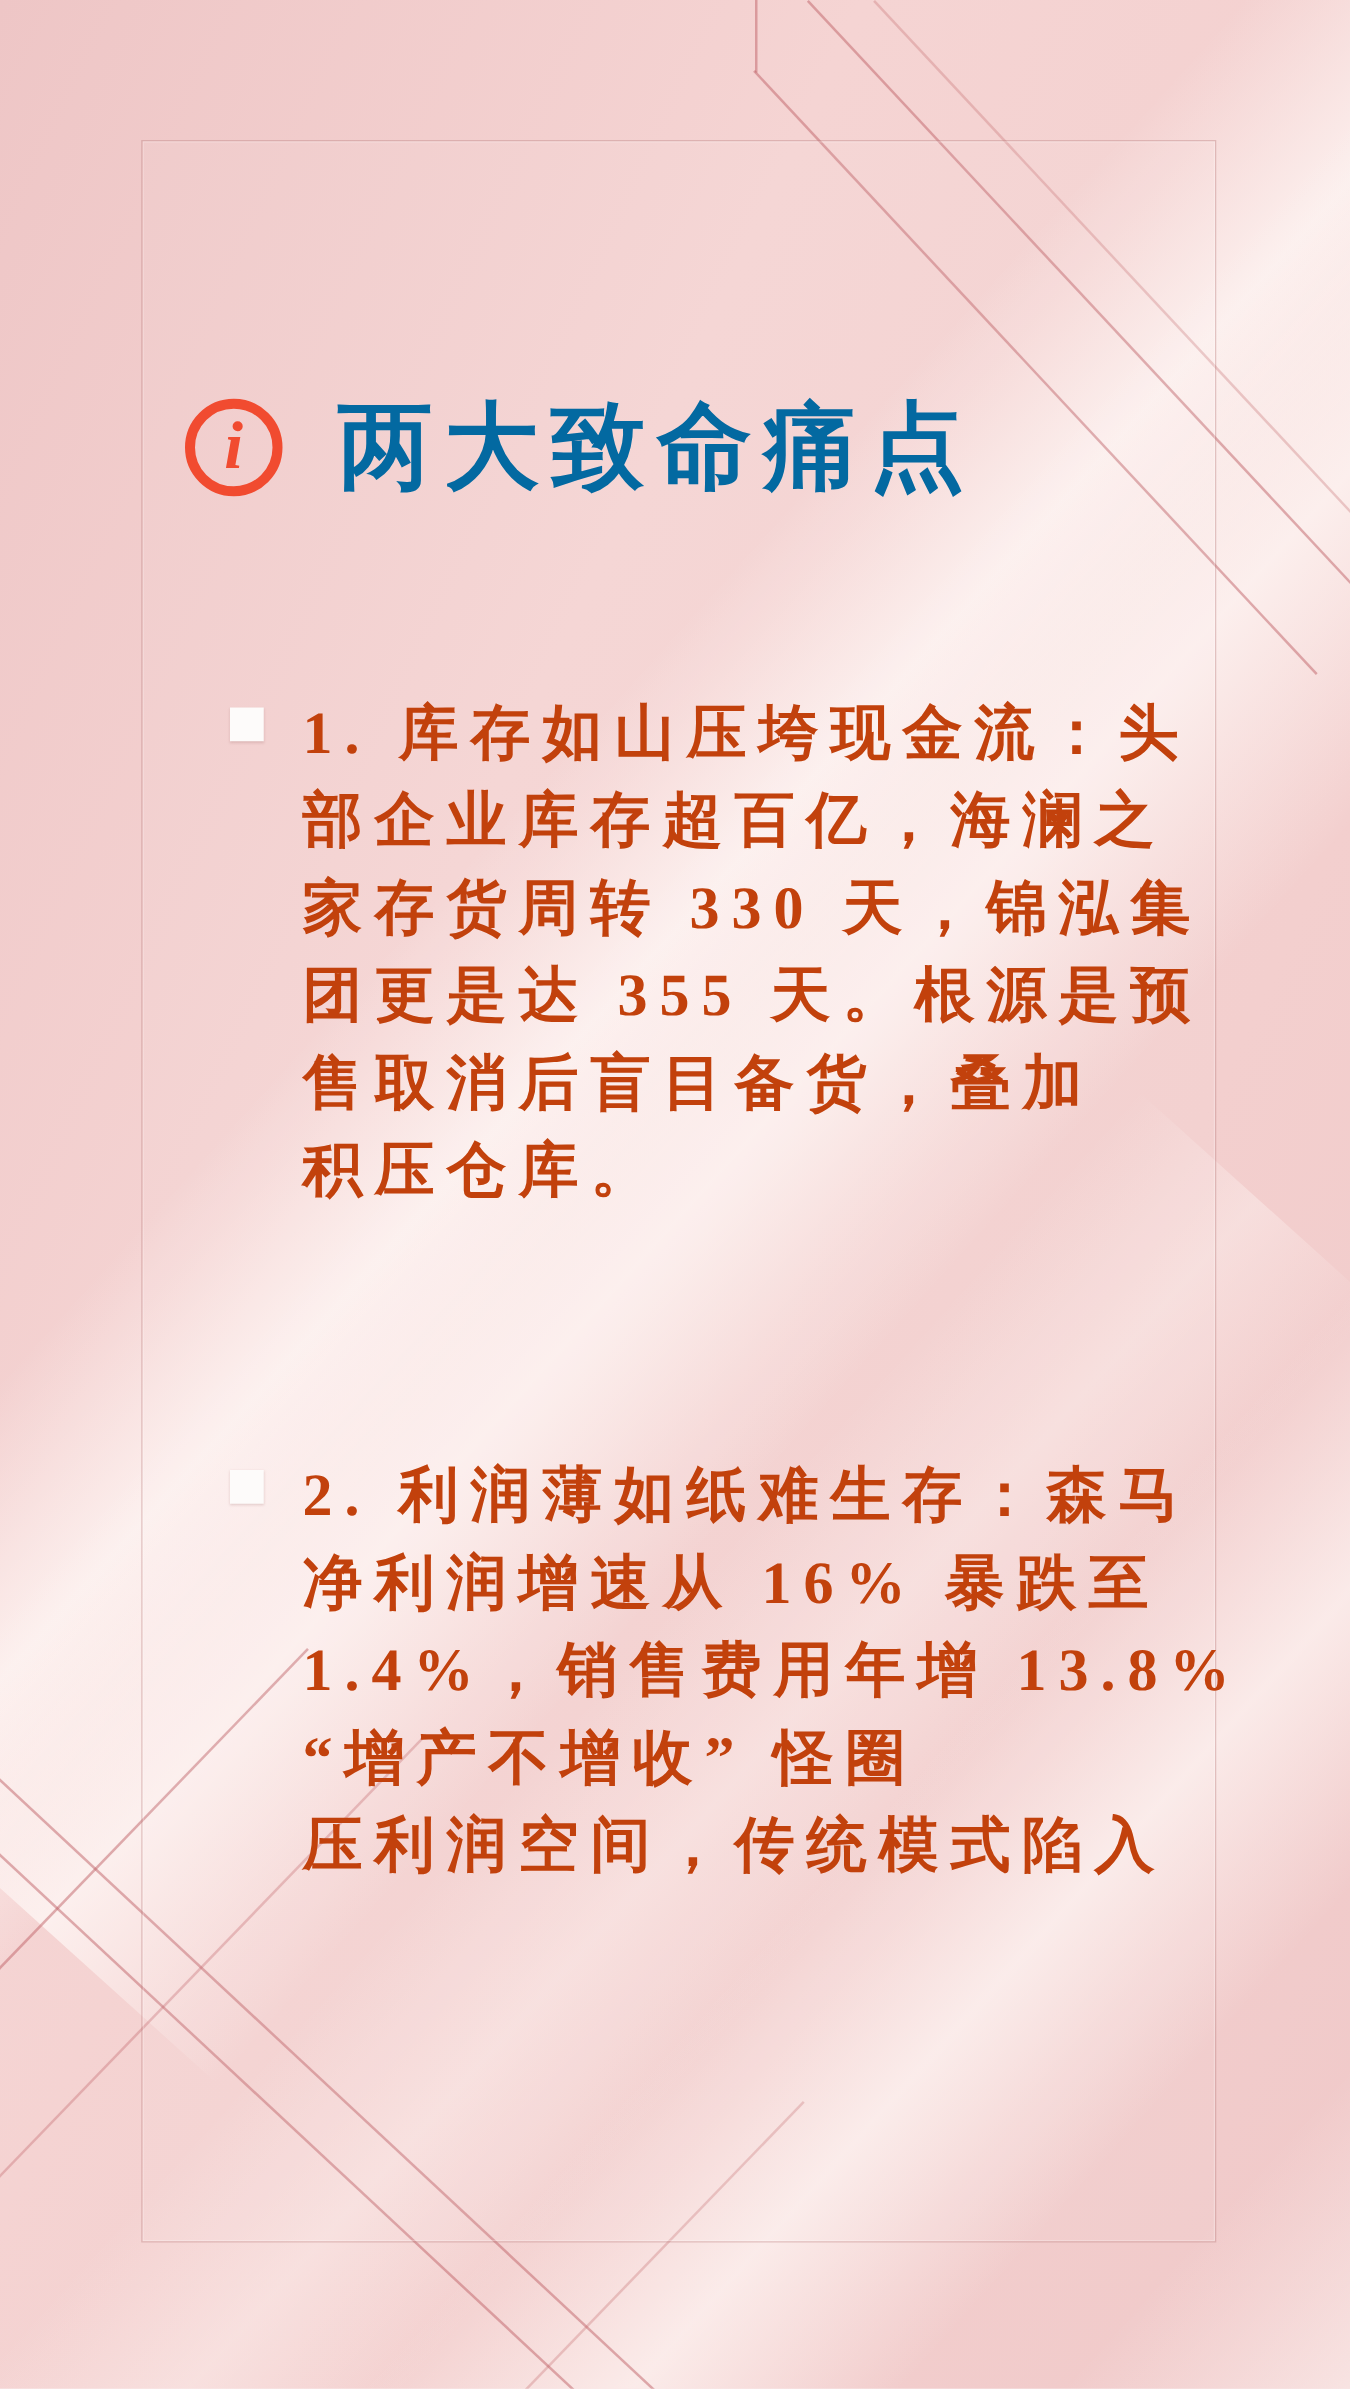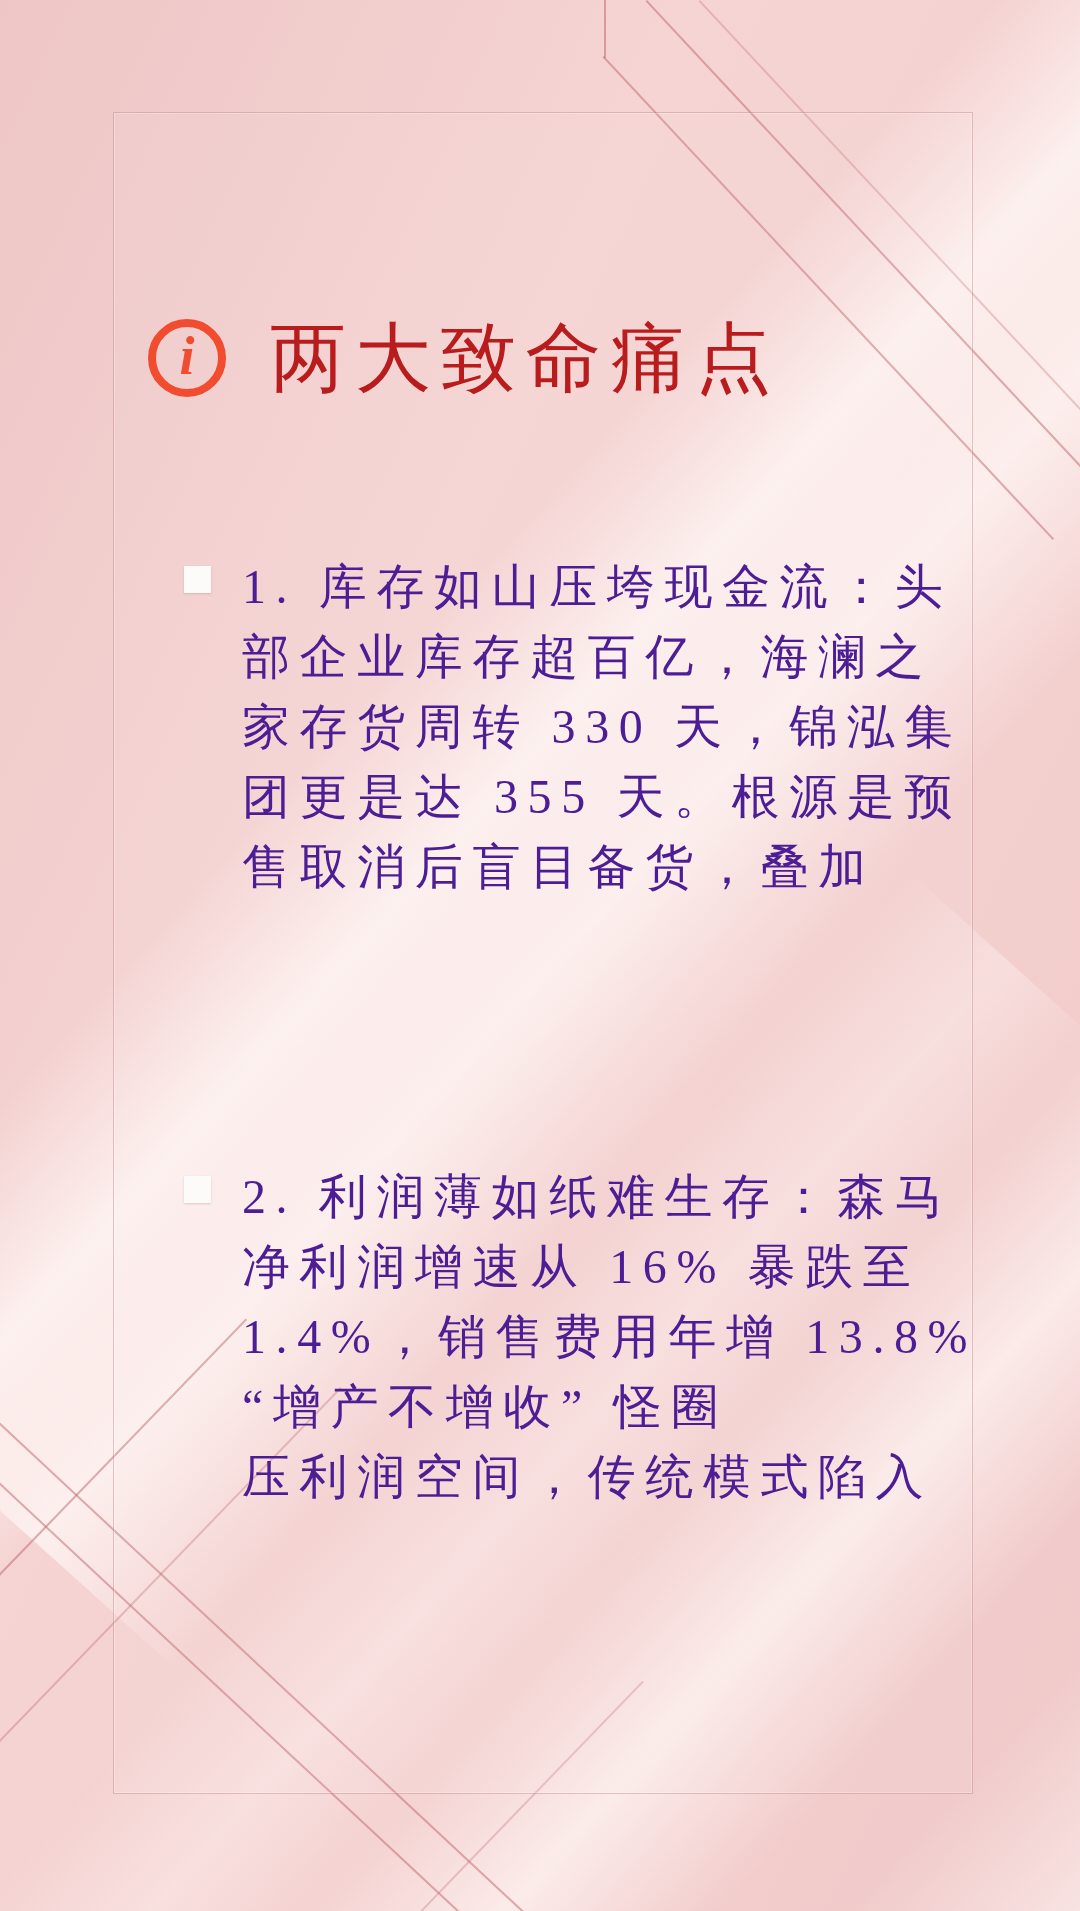--- a/index.html
+++ b/index.html
@@ -32,29 +32,29 @@
   .frame{position:absolute;left:113px;top:112px;width:858px;height:1680px;
     border:1.5px solid rgba(185,120,122,0.38);
     box-shadow:inset 0 0 0 1px rgba(255,255,255,0.25);
     background:rgba(255,255,255,0.05);}
 
   .header{position:absolute;left:148px;top:316px;height:84px;display:flex;align-items:center;}
   .info-circle{width:62px;height:62px;border:8px solid var(--accent);border-radius:50%;
     display:flex;align-items:center;justify-content:center;flex:0 0 auto;}
   .info-circle .glyph{font-family:"Liberation Serif",serif;font-style:italic;font-weight:bold;
     font-size:54px;line-height:1;color:var(--accent);transform:translateY(-2px);}
-  .title{margin:0 0 0 44px;font-size:76px;font-weight:normal;color:#b91c1c;
+  .title{margin:0 0 0 44px;font-size:76px;font-weight:bold;color:#0369a1;
     letter-spacing:0.12em;white-space:nowrap;line-height:84px;}
 
   .point{position:absolute;left:152px;width:830px;}
   #point1{top:552px;}
   #point2{top:1162px;}
   .bullet{position:absolute;left:32px;top:14px;width:27px;height:27px;background:#fdfbfa;
     box-shadow:0 1px 2px rgba(150,90,90,0.25);}
-  .lines{margin-left:90px;color:#4c1d95;font-weight:normal;}
+  .lines{margin-left:90px;color:#c2410c;font-weight:bold;}
   .line{font-size:48px;line-height:70px;letter-spacing:0.20em;white-space:nowrap;}
 
   :root{--accent:#f14b30;}
 </style>
 </head>
 <body>
 
 <div class="streak" id="s1"></div>
 <div class="streak" id="s2"></div>
 <div class="streak" id="s3"></div>
@@ -81,20 +81,21 @@
 </div>
 
 <section class="point" id="point1">
   <span class="bullet"></span>
   <div class="lines">
     <div class="line">1. 库存如山压垮现金流：头</div>
     <div class="line">部企业库存超百亿，海澜之</div>
     <div class="line">家存货周转 330 天，锦泓集</div>
     <div class="line">团更是达 355 天。根源是预</div>
     <div class="line">售取消后盲目备货，叠加</div>
+    <div class="line">积压仓库。</div>
   </div>
 </section>
 
 <section class="point" id="point2">
   <span class="bullet"></span>
   <div class="lines">
     <div class="line">2. 利润薄如纸难生存：森马</div>
     <div class="line">净利润增速从 16% 暴跌至</div>
     <div class="line">1.4%，销售费用年增 13.8%</div>
     <div class="line">“增产不增收” 怪圈</div>

